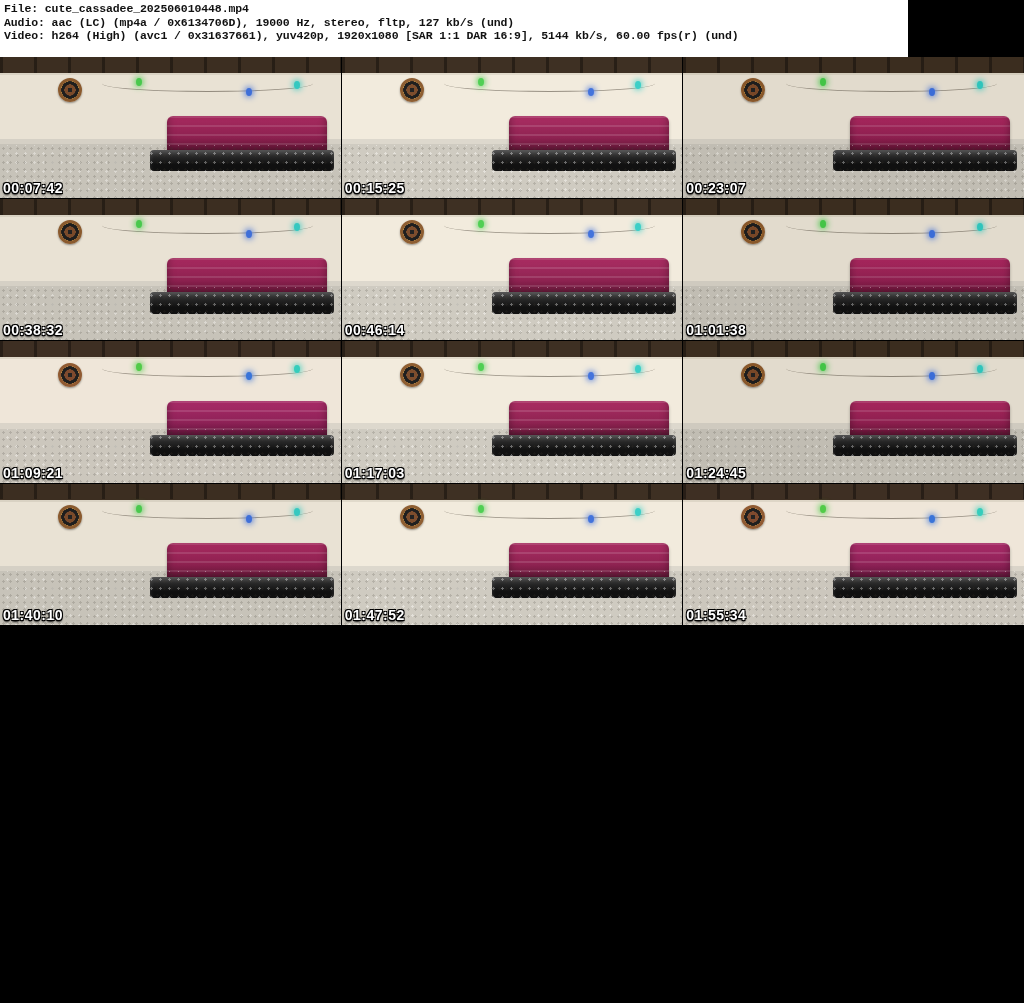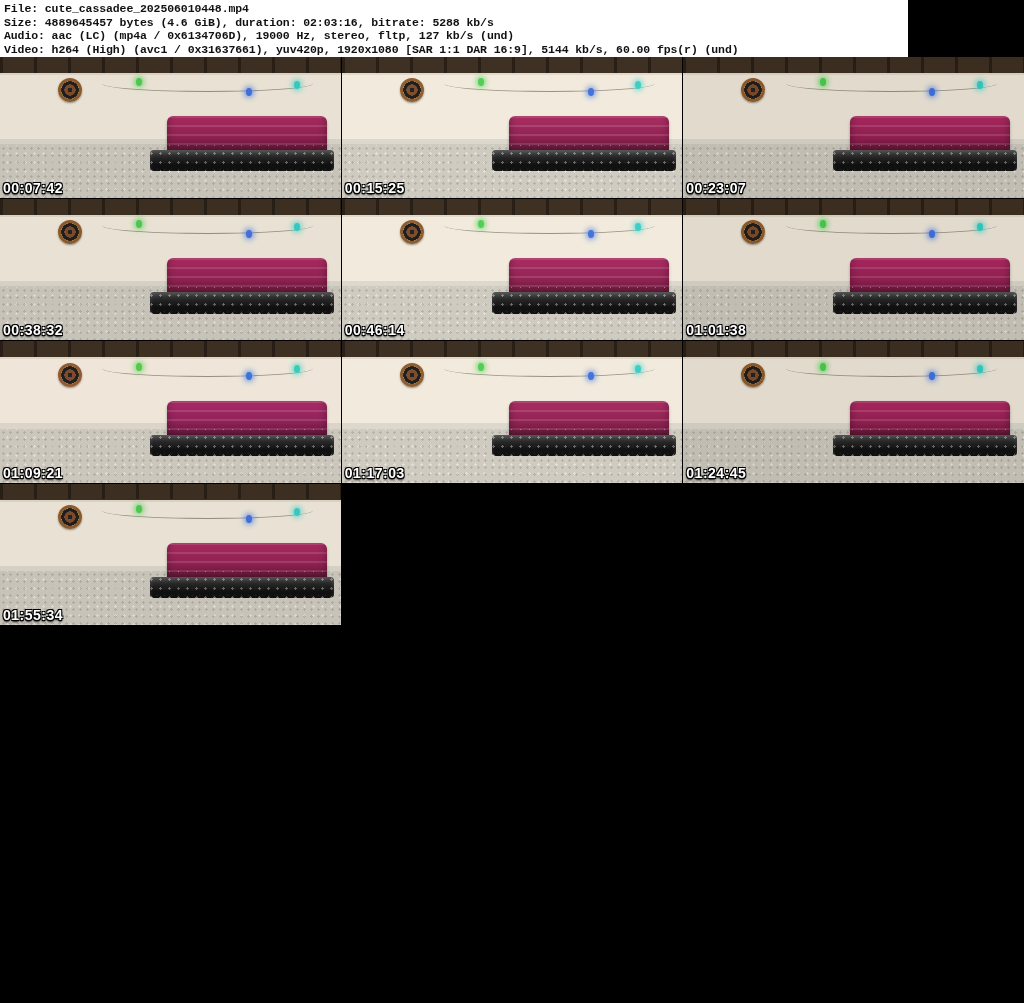--- a/index.html
+++ b/index.html
@@ -93,21 +93,20 @@
     color:var(--timestamp-text);
     font-size:14px;font-weight:bold;letter-spacing:.5px;
     text-shadow:-1px -1px 0 #000,1px -1px 0 #000,-1px 1px 0 #000,1px 1px 0 #000,0 2px 2px #000;
   }
 </style>
 </head>
 <body>
 
 <header class="file-header">
   <div class="meta-line">File: cute_cassadee_202506010448.mp4</div>
-  <div class="meta-line">Size: 4889645457 bytes (4.6 GiB), duration: 02:03:16, bitrate: 5288 kb/s</div>
   <div class="meta-line">Audio: aac (LC) (mp4a / 0x6134706D), 19000 Hz, stereo, fltp, 127 kb/s (und)</div>
   <div class="meta-line">Video: h264 (High) (avc1 / 0x31637661), yuv420p, 1920x1080 [SAR 1:1 DAR 16:9], 5144 kb/s, 60.00 fps(r) (und)</div>
 </header>
 
 <main class="grid">
   <figure class="thumb">
     <div class="scene">
       <div class="ceiling-joists"></div>
       <div class="wire"></div>
       <span class="bulb bulb-1"></span>
@@ -237,21 +236,49 @@
       <span class="bulb bulb-3"></span>
       <div class="dartboard"></div>
       <div class="booth"></div>
       <div class="bench"></div>
       <div class="carpet-speckle"></div>
     </div>
     <figcaption class="ts">01:24:45</figcaption>
   </figure>
 
 
-
+  <figure class="thumb">
+    <div class="scene">
+      <div class="ceiling-joists"></div>
+      <div class="wire"></div>
+      <span class="bulb bulb-1"></span>
+      <span class="bulb bulb-2"></span>
+      <span class="bulb bulb-3"></span>
+      <div class="dartboard"></div>
+      <div class="booth"></div>
+      <div class="bench"></div>
+      <div class="carpet-speckle"></div>
+    </div>
+    <figcaption class="ts">01:40:10</figcaption>
+  </figure>
+
+  <figure class="thumb">
+    <div class="scene">
+      <div class="ceiling-joists"></div>
+      <div class="wire"></div>
+      <span class="bulb bulb-1"></span>
+      <span class="bulb bulb-2"></span>
+      <span class="bulb bulb-3"></span>
+      <div class="dartboard"></div>
+      <div class="booth"></div>
+      <div class="bench"></div>
+      <div class="carpet-speckle"></div>
+    </div>
+    <figcaption class="ts">01:47:52</figcaption>
+  </figure>
 
   <figure class="thumb">
     <div class="scene">
       <div class="ceiling-joists"></div>
       <div class="wire"></div>
       <span class="bulb bulb-1"></span>
       <span class="bulb bulb-2"></span>
       <span class="bulb bulb-3"></span>
       <div class="dartboard"></div>
       <div class="booth"></div>

